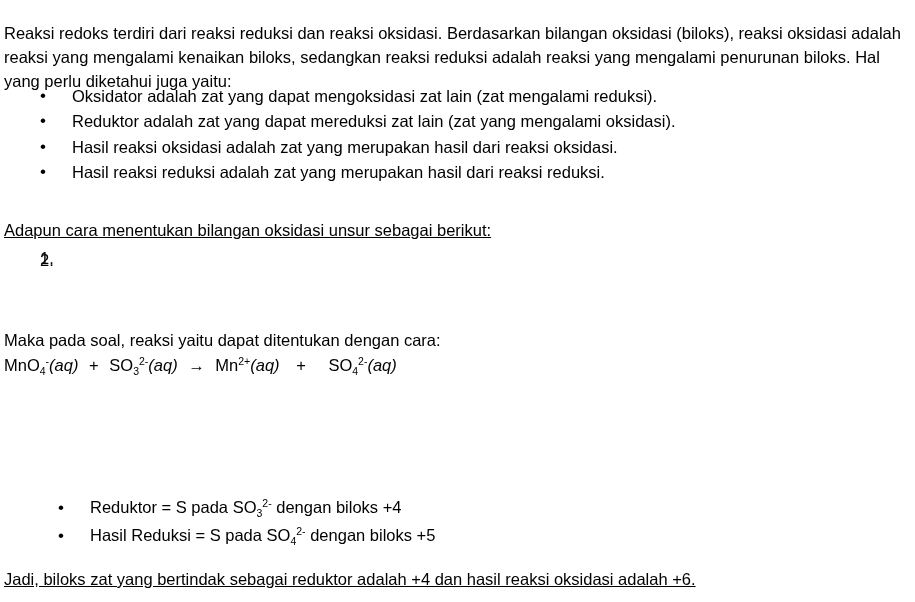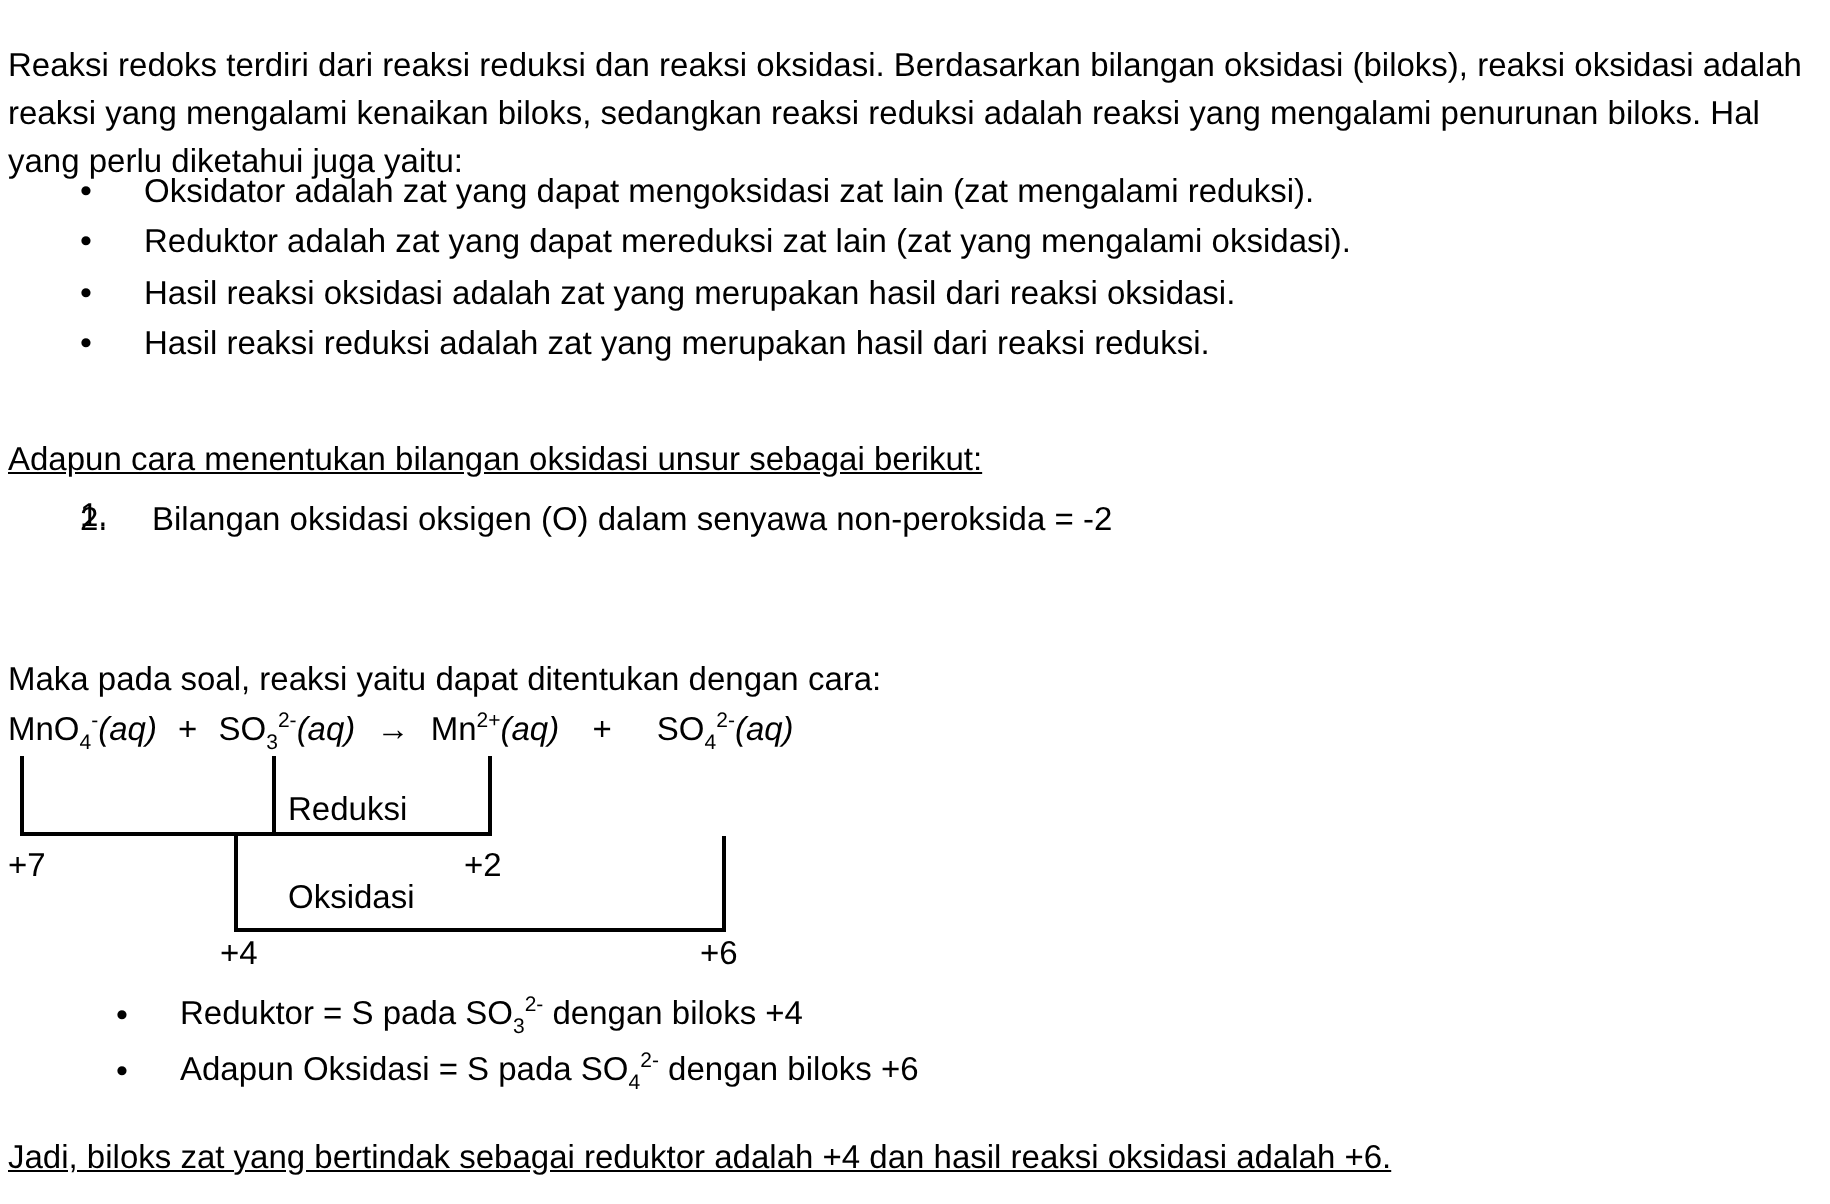--- a/index.html
+++ b/index.html
@@ -175,59 +175,40 @@
   </ul>
 
   <div class="section-2-title">Adapun cara menentukan bilangan oksidasi unsur sebagai berikut:</div>
 
   <ol class="numbered">
     <li>
       <span class="num">1.</span>
     </li>
     <li>
       <span class="num">2.</span>
-      <span>Bilangan oksidasi oksigen (O) dalam senyawa non-peroksida = -2</span>
     </li>
   </ol>
 
   <div class="section-3-title">Maka pada soal, reaksi yaitu dapat ditentukan dengan cara:</div>
 
   <div class="equation">
     <span><span>MnO</span><sub>4</sub><sup>-</sup><span class="ital">(aq)</span></span>
     <span class="sp"></span><span>+</span><span class="sp"></span>
     <span><span>SO</span><sub>3</sub><sup>2-</sup><span class="ital">(aq)</span></span>
     <span class="sp"></span><span>→</span><span class="sp"></span>
     <span><span>Mn</span><sup>2+</sup><span class="ital">(aq)</span></span>
     <span class="sp"></span><span class="sp"></span><span>+</span><span class="sp"></span><span class="sp"></span><span class="sp"></span>
     <span><span>SO</span><sub>4</sub><sup>2-</sup><span class="ital">(aq)</span></span>
   </div>
 
-  <div class="diagram">
-    <div class="dline red-left"></div>
-    <div class="dline red-across"></div>
-    <div class="dline red-top"></div>
-    <div class="dline red-bottom"></div>
-    <div class="dline red-right"></div>
-
-    <div class="dline ox-left"></div>
-    <div class="dline ox-bottom"></div>
-    <div class="dline ox-right"></div>
-
-    <div class="lbl lbl-reduksi">Reduksi</div>
-    <div class="lbl lbl-oksidasi">Oksidasi</div>
-    <div class="lbl lbl-plus7">+7</div>
-    <div class="lbl lbl-plus2">+2</div>
-    <div class="lbl lbl-plus4">+4</div>
-    <div class="lbl lbl-plus6">+6</div>
-  </div>
 
   <ul class="bullets2">
     <li>
       <span>Reduktor = S pada SO</span><sub>3</sub><sup>2-</sup><span> dengan biloks +4</span>
     </li>
     <li>
-      <span>Adapun Oksidasi = S pada SO</span><sub>4</sub><sup>2-</sup><span> dengan biloks +6</span>
+      <span>Hasil Reduksi = S pada SO</span><sub>4</sub><sup>2-</sup><span> dengan biloks +5</span>
     </li>
   </ul>
 
   <div class="conclusion">Jadi, biloks zat yang bertindak sebagai reduktor adalah +4 dan hasil reaksi oksidasi adalah +6.</div>
 
 </div>
 
 </body></html>

